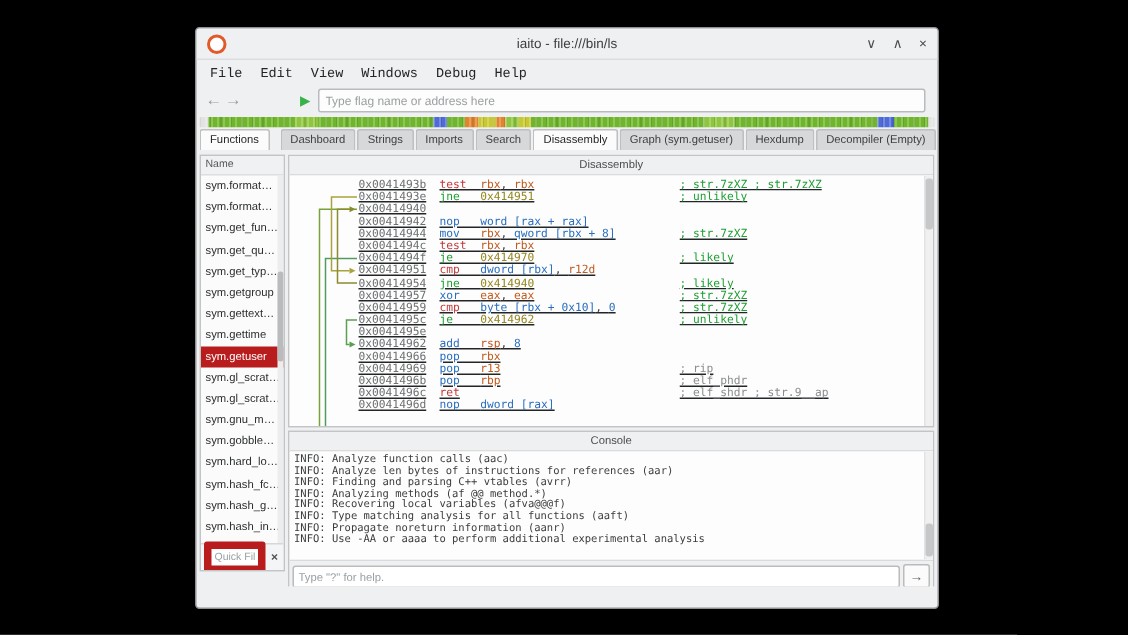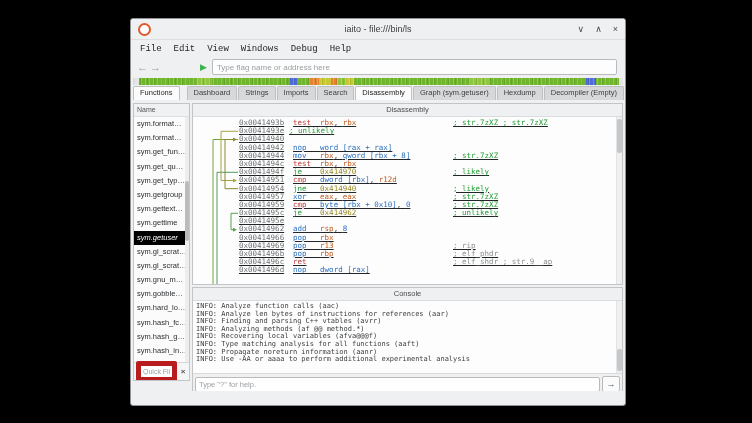--- a/index.html
+++ b/index.html
@@ -44,21 +44,21 @@
   .main-tabs{display:flex;gap:1px;}
   
   .content{flex:1;display:flex;padding:1px 2px 0 2px;gap:2px;align-items:flex-start;overflow:hidden;}
   .left-panel{width:55px;height:276px;flex:none;display:flex;flex-direction:column;
               background:#fbfbfb;border:1px solid #c2c4c6;overflow:hidden;}
   .col-header{height:12px;line-height:12px;padding-left:3px;font-size:7px;color:#555;
               background:#f0f1f2;border-bottom:1px solid #dddfe1;flex:none;}
   .fn-list{flex:1;position:relative;overflow:hidden;}
   .fn-item{height:14.2px;line-height:14.2px;padding-left:3px;font-size:7.5px;color:#2b2e30;
            white-space:nowrap;overflow:hidden;}
-  .fn-item.selected{background:#000000;color:#fff;font-style:italic;}
+  .fn-item.selected{background:#b91c1c;color:#fff;}
   .fn-scroll{position:absolute;right:0;top:0;bottom:0;width:4px;background:#ededee;}
   .fn-thumb{position:absolute;left:0;width:4px;top:64px;height:60px;background:#b9bbbd;border-radius:2px;}
   .filter-row{height:15px;flex:none;border-top:1px solid #d5d7d9;display:flex;align-items:center;
               padding:1px 2px;gap:2px;background:#f4f5f6;}
   .filter-input{flex:1;min-width:0;height:11px;border:5px solid #b91c1c;border-radius:2px;font-size:7px;
                 padding:0 2px;outline:none;font-family:"Liberation Sans",sans-serif;}
   .filter-x{font-size:8px;font-weight:bold;color:#555;width:8px;text-align:center;flex:none;}
   .main-col{flex:1;height:288px;display:flex;flex-direction:column;gap:2px;overflow:hidden;}
   .dock{border:1px solid #c2c4c6;background:#fcfcfc;display:flex;flex-direction:column;overflow:hidden;}
   .dock-title{height:12px;line-height:12px;text-align:center;font-size:7.5px;color:#4a4d4f;
@@ -201,21 +201,21 @@
               <path d="M45 55.3 H24 V167" fill="none" stroke="#4f9b62" stroke-width="1"></path>
               <path d="M45 14.3 H28 V63.5 H40" fill="none" stroke="#aaa23c" stroke-width="1"></path>
               <polygon points="44,63.5 40,61.5 40,65.5" fill="#aaa23c"></polygon>
               <path d="M45 71.7 H32 V22.5 H40" fill="none" stroke="#8b8b2e" stroke-width="1"></path>
               <polygon points="44,22.5 40,20.5 40,24.5" fill="#8b8b2e"></polygon>
               <path d="M45 96.3 H38 V112.7 H40" fill="none" stroke="#5aa050" stroke-width="1"></path>
               <polygon points="44,112.7 40,110.7 40,114.7" fill="#5aa050"></polygon>
             </svg>
             <div class="disasm-code">
                 <div class="dl"><span class="addr">0x0041493b</span><span class="instr"><span class="m-r">test  </span><span class="reg">rbx</span><span class="pl">, </span><span class="reg">rbx</span></span><span class="cmt cmt-g">; str.7zXZ ; str.7zXZ</span></div>
-                <div class="dl"><span class="addr">0x0041493e</span><span class="cmt cmt-g">; unlikely</span></div>
+                <div class="dl"><span class="addr">0x0041493e</span><span class="instr"><span class="m-g">jne   </span><span class="tgt">0x414951</span></span><span class="cmt cmt-g">; unlikely</span></div>
                 <div class="dl"><span class="addr">0x00414940</span><span class="cmt "></span></div>
                 <div class="dl"><span class="addr">0x00414942</span><span class="instr"><span class="m-b">nop   </span><span class="mem">word [rax + rax]</span></span><span class="cmt "></span></div>
                 <div class="dl"><span class="addr">0x00414944</span><span class="instr"><span class="m-b">mov   </span><span class="reg">rbx</span><span class="pl">, </span><span class="mem">qword [rbx + 8]</span></span><span class="cmt cmt-g">; str.7zXZ</span></div>
                 <div class="dl"><span class="addr">0x0041494c</span><span class="instr"><span class="m-r">test  </span><span class="reg">rbx</span><span class="pl">, </span><span class="reg">rbx</span></span><span class="cmt "></span></div>
                 <div class="dl"><span class="addr">0x0041494f</span><span class="instr"><span class="m-g">je    </span><span class="tgt">0x414970</span></span><span class="cmt cmt-g">; likely</span></div>
                 <div class="dl"><span class="addr">0x00414951</span><span class="instr"><span class="m-r">cmp   </span><span class="mem">dword [rbx]</span><span class="pl">, </span><span class="reg">r12d</span></span><span class="cmt "></span></div>
                 <div class="dl"><span class="addr">0x00414954</span><span class="instr"><span class="m-g">jne   </span><span class="tgt">0x414940</span></span><span class="cmt cmt-g">; likely</span></div>
                 <div class="dl"><span class="addr">0x00414957</span><span class="instr"><span class="m-b">xor   </span><span class="reg">eax</span><span class="pl">, </span><span class="reg">eax</span></span><span class="cmt cmt-g">; str.7zXZ</span></div>
                 <div class="dl"><span class="addr">0x00414959</span><span class="instr"><span class="m-r">cmp   </span><span class="mem">byte [rbx + 0x10]</span><span class="pl">, </span><span class="num">0</span></span><span class="cmt cmt-g">; str.7zXZ</span></div>
                 <div class="dl"><span class="addr">0x0041495c</span><span class="instr"><span class="m-g">je    </span><span class="tgt">0x414962</span></span><span class="cmt cmt-g">; unlikely</span></div>

